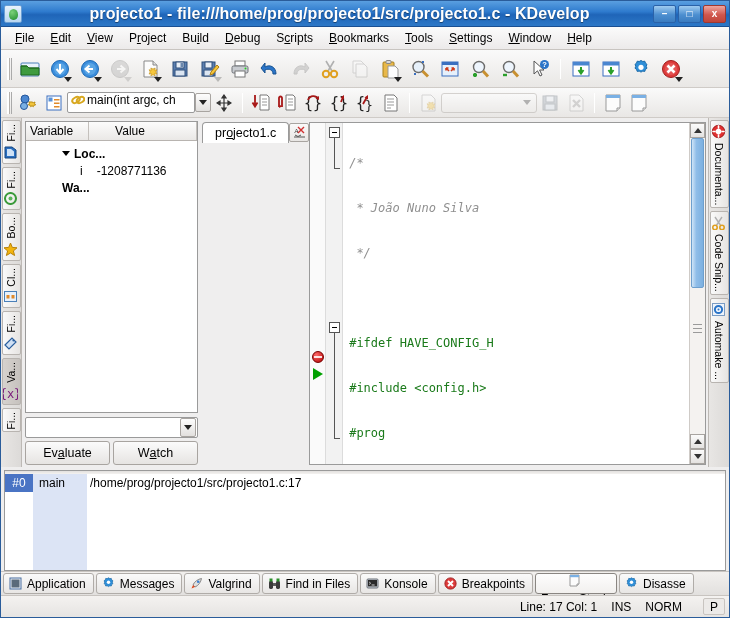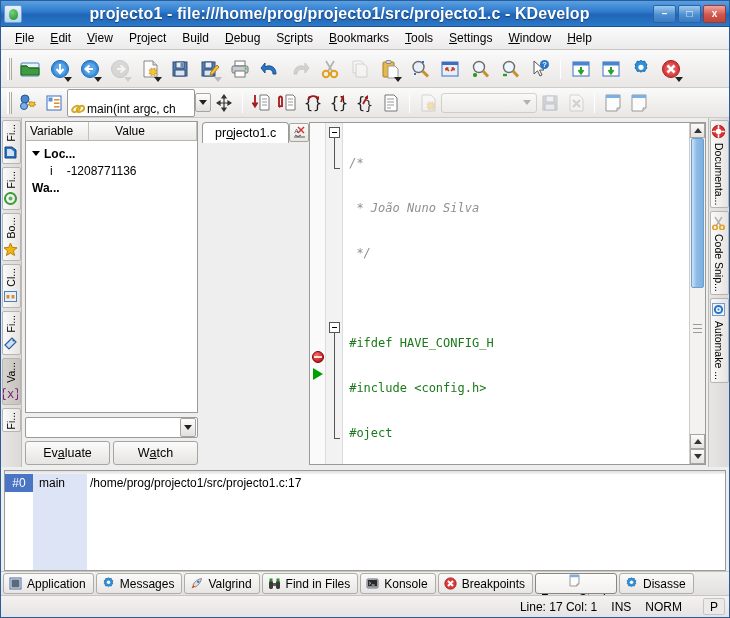--- a/index.html
+++ b/index.html
@@ -99,23 +99,23 @@
   .ticon svg { display: block; }
   .ticon.disabled { opacity: .35; }
   .ticon .dropmark {
     position: absolute; right: 3px; bottom: 2px;
     width: 0; height: 0; border-left: 4px solid transparent;
     border-right: 4px solid transparent; border-top: 5px solid #222;
   }
 
   
   .func-combo {
-    height: 28px; width: 128px; flex: 0 0 128px;
+    height: 21px; width: 128px; flex: 0 0 128px;
     background: #fff; border: 1px solid #9a9a9a;
-    border-radius: 2px; display: flex; align-items: flex-end;
+    border-radius: 2px; display: flex; align-items: flex-start;
     padding: 0 1px 0 3px; font-size: 12px; overflow: hidden;
   }
   .func-combo .lbl { flex:1; white-space: nowrap; overflow: hidden; }
   .combo-arrow {
     width: 16px; height: 19px; flex: 0 0 16px;
     background: linear-gradient(to bottom,#fdfdfd,#e2e0de);
     border: 1px solid #a8a4a0; border-radius: 2px;
     display: flex; align-items: center; justify-content: center;
   }
   .combo-arrow:after {
@@ -180,21 +180,21 @@
     border-bottom: 1px solid #b8b4b0;
     display: flex; align-items: center; font-size: 12px; gap: 22px;
   }
   .var-head .col {
     padding: 0 4px; height: 100%; display: flex; align-items: center;
     border-right: 1px solid #c4c0bc;
   }
   .var-head .col.c1 { width: 66px; }
   .var-head .col.c2 { width: 90px; }
   .var-body { flex:1; padding: 4px 0 0 0; font-size: 12px; }
-  .var-row { display: flex; align-items: center; height: 17px; padding-left: 6px; }
+  .var-row { display: flex; align-items: center; height: 17px; padding-left: 6px; margin-left: 30px; }
   .var-row .tri {
     width: 0; height: 0; margin-right: 4px;
     border-left: 4px solid transparent; border-right: 4px solid transparent;
     border-top: 5px solid #000;
   }
   .var-row .nm { font-weight: bold; }
   .var-row.child { padding-left: 24px; }
   .var-row.child .nm { font-weight: normal; }
   .var-row.child .vl { margin-left: 14px; }
   .var-row.indent2 { }
@@ -820,21 +820,21 @@
           <span class="foldend" style="top:315px"></span>
         </div>
 
         <div class="ed-code">
           <div class="cl"><span class="c-cmt">/*</span></div>
           <div class="cl"><span class="c-cmt"> * João Nuno Silva</span></div>
           <div class="cl"><span class="c-cmt"> */</span></div>
           <div class="cl"> </div>
           <div class="cl"><span class="c-pre">#ifdef HAVE_CONFIG_H</span></div>
           <div class="cl"><span class="c-pre">#include &lt;config.h&gt;</span></div>
-          <div class="cl"><span class="c-pre">#oject</span></div>
+          <div class="cl"><span class="c-pre">#prog</span></div>
           
           
           
           
           
           
           
           
           
           

